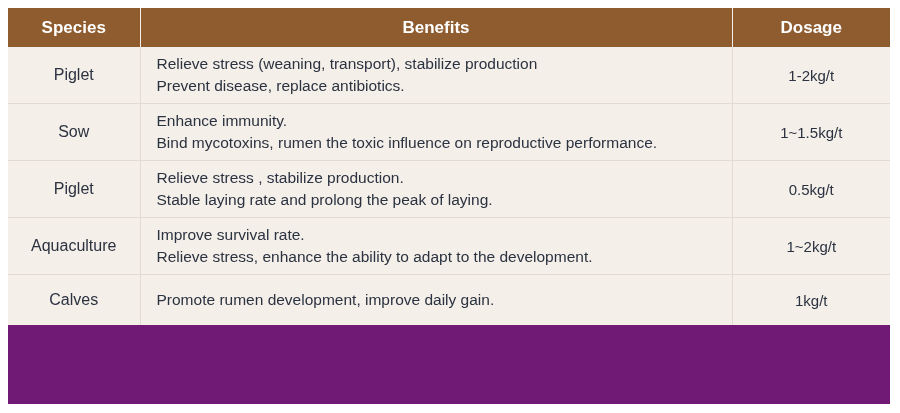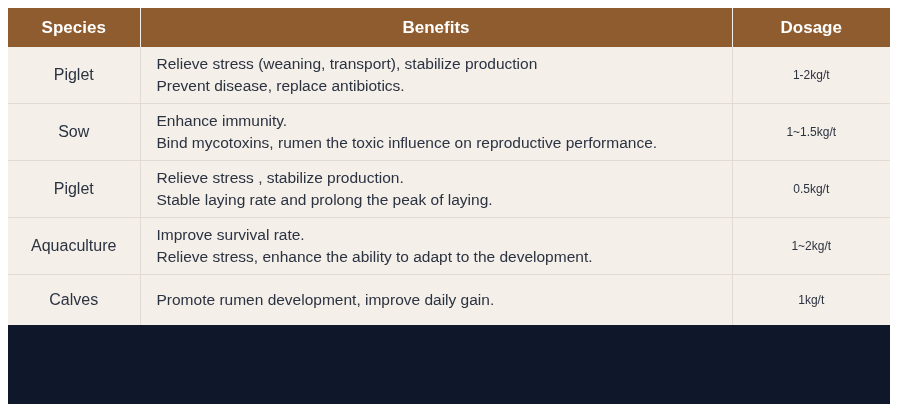--- a/index.html
+++ b/index.html
@@ -12,21 +12,21 @@
     background: #ffffff;
     font-family: "Liberation Sans", sans-serif;
     overflow: hidden;
   }
   .table-wrap {
     position: absolute;
     left: 8px;
     top: 8px;
     width: 882px;
     height: 396px;
-    background: #0f172a;
+    background: #701a75;
     box-sizing: border-box;
   }
   table.species-table {
     width: 882px;
     border-collapse: collapse;
     table-layout: fixed;
   }
   table.species-table col.c-species { width: 132px; }
   table.species-table col.c-benefits { width: 592px; }
   table.species-table col.c-dosage   { width: 158px; }
@@ -64,21 +64,21 @@
     white-space: nowrap;
   }
   td.benefits-cell {
     text-align: left;
     padding: 6px 14px 6px 16px;
     line-height: 1.42;
     margin-left: 17px;
   }
   td.dosage-cell {
     text-align: center;
-    font-size: 12px;
+    font-size: 15px;
     white-space: nowrap;
   }
   .benefit-line { display: block; }
 </style>
 </head>
 <body>
 
 <div class="table-wrap">
   <table class="species-table">
     <colgroup>

